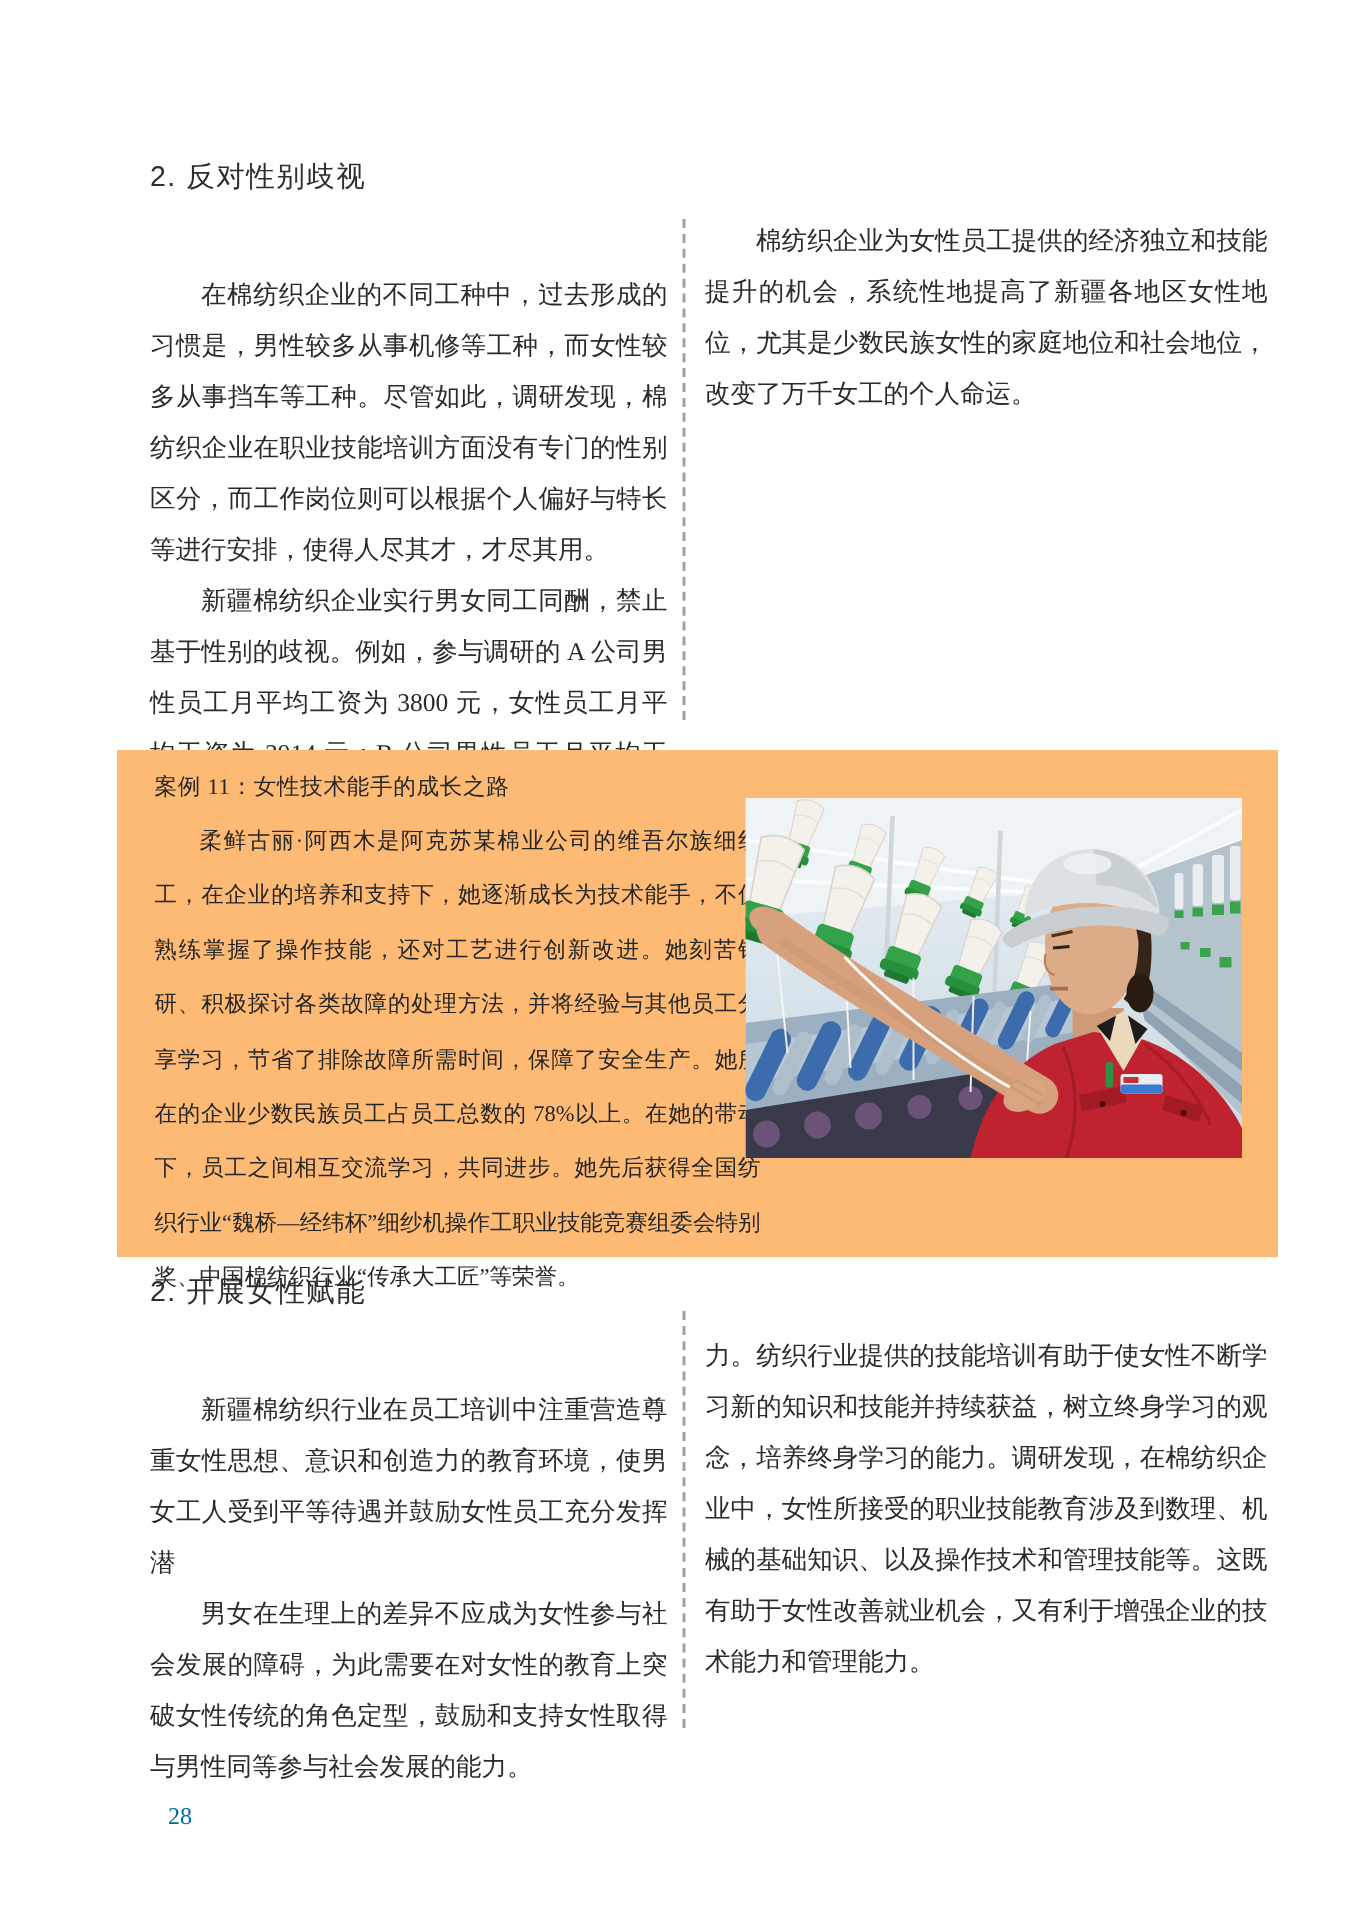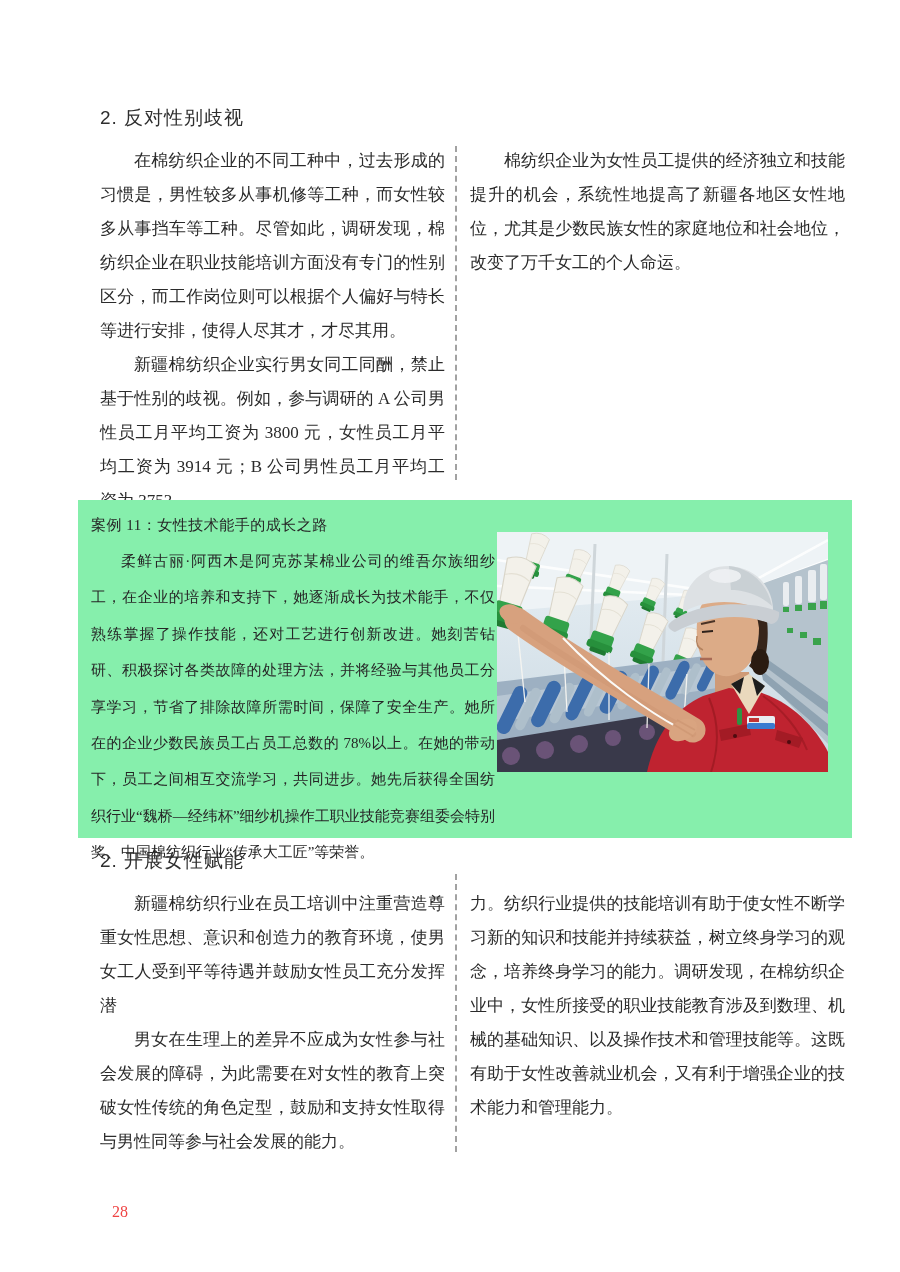--- a/index.html
+++ b/index.html
@@ -11,50 +11,50 @@
     position:relative; overflow:hidden;
   }
   .page { position:absolute; left:0; top:0; width:836px; height:1272px; background:#ffffff; }
 
   .sec { position:absolute; left:100px; width:745px; }
   .sec-heading {
     font-family:"Liberation Sans","DejaVu Sans",sans-serif;
     font-size:19px; font-weight:500; color:#2e2e2e; letter-spacing:1px;
   }
   .cols { display:flex; margin-top:13px; }
-  .col-l { width:345px; }
+  .col-l { width:345px;margin-top:36px; }
   .col-spacer { width:25px; }
   .col-r { width:375px; }
   p.body {
     font-size:17px; line-height:34px; color:#2b2b2b;
     text-align:justify; text-justify:inter-ideograph;
   }
   p.indent { text-indent:2em; }
 
   .divider { position:absolute; width:0; border-left:2px dashed #a2a2a2; }
   .divider-2 { left:455px; top:146px; height:334px; }
   .divider-3 { left:455px; top:874px; height:278px; }
 
   .case-box {
     position:absolute; left:78px; top:500px; width:774px; height:338px;
-    background:#86efac; padding:13px 0 0 13px;
+    background:#fdba74; padding:13px 0 0 25px;
   }
   .case-title { font-size:15px; line-height:24px; color:#262626; margin-bottom:6px; letter-spacing:0.5px; }
   .case-body {
     width:404px; font-size:15px; line-height:36.4px; color:#262626;
     text-align:justify; text-justify:inter-ideograph; text-indent:2em;
   }
   .case-photo { position:absolute; left:419px; top:32px; width:331px; height:240px; }
   .case-photo svg { display:block; width:331px; height:240px; }
   .case-caption {
     position:absolute; left:419px; top:277px; width:331px;
     text-align:center; font-size:15px; color:#6e6c66; letter-spacing:1px;
   }
 
-  .page-number { position:absolute; left:112px; top:1203px; font-size:16px; color:#ef4444; }
+  .page-number { position:absolute; left:112px; top:1203px; font-size:16px; color:#0369a1; }
 </style>
 </head>
 <body>
 
 <div class="page">
 
   <section class="sec" style="top:105px;">
     <h2 class="sec-heading">2. 反对性别歧视</h2>
     <div class="cols">
       <div class="col-l">

